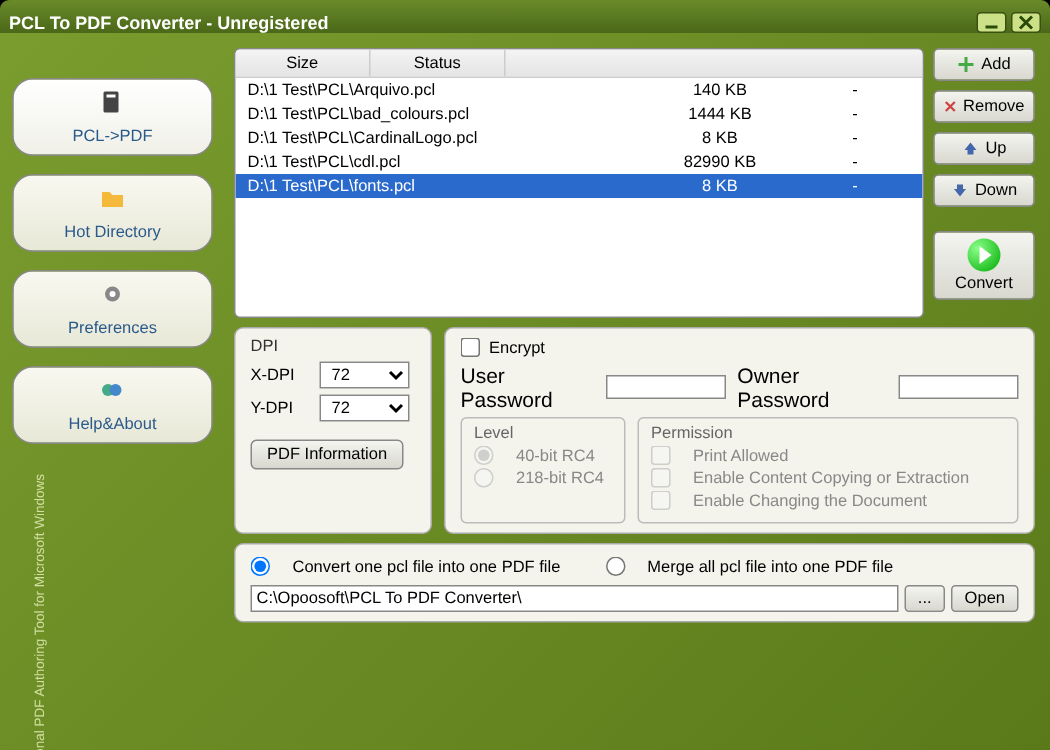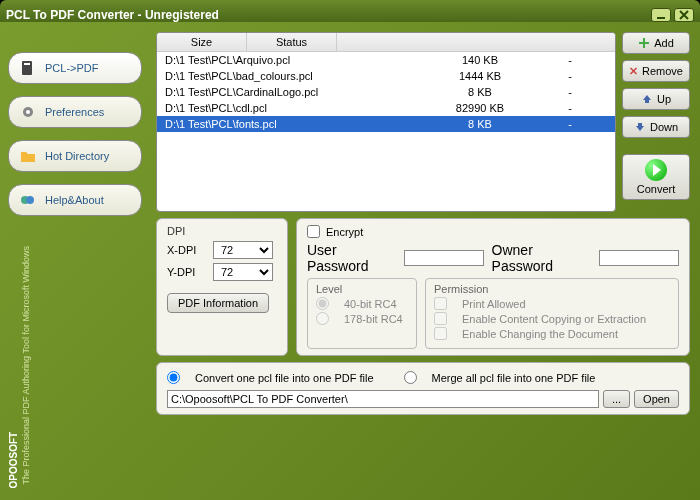--- a/index.html
+++ b/index.html
@@ -2,21 +2,21 @@
 <html><head>
 <meta charset="utf-8">
 <style>
 * { box-sizing: border-box; margin: 0; padding: 0; font-family: Tahoma, Arial, sans-serif; font-size: 11px; }
 body { width: 700px; height: 500px; background: #000; overflow: hidden; }
 .titlebar { height: 22px; background: linear-gradient(#6a8a2a, #4a6818); display: flex; align-items: flex-end; padding: 0 6px; border-radius: 6px 6px 0 0; }
 .titlebar-text { color: #fff; font-weight: bold; font-size: 12px; flex: 1; }
 .titlebar-btn { width: 20px; height: 14px; margin-left: 3px; background: #cce088; border: 1px solid #3a5010; border-radius: 3px; display: flex; align-items: center; justify-content: center; cursor: pointer; }
 .main { display: flex; height: 478px; background: linear-gradient(135deg, #7a9c2e, #5a7a1a); }
 .sidebar { width: 150px; padding: 30px 8px 8px 8px; display: flex; flex-direction: column; gap: 12px; }
-.nav-btn { background: linear-gradient(#f8f8f0, #e8e8d8); border: 1px solid #888; border-radius: 14px; padding: 6px 10px; display: flex; align-items: center; gap: 8px; cursor: pointer; font-size: 11px; color: #2a5a8a; }
+.nav-btn { background: linear-gradient(#f8f8f0, #e8e8d8); border: 1px solid #888; border-radius: 14px; padding: 6px 10px; display: flex; align-items: center; gap: 8px; cursor: pointer; font-size: 11px; color: #2a5a8a; flex-direction: column; }
 .nav-btn.active { background: linear-gradient(#fff, #f0f0e8); }
 .icon-box { width: 18px; height: 18px; display: inline-block; }
 .sidebar-footer { margin-top: auto; color: #d0e0a0; font-size: 9px; writing-mode: vertical-rl; transform: rotate(180deg); padding: 8px 0; }
 .brand { writing-mode: vertical-rl; transform: rotate(180deg); color: #fff; font-weight: bold; font-size: 10px; padding: 4px 0; }
 .content { flex: 1; padding: 10px 10px 10px 6px; display: flex; flex-direction: column; gap: 6px; }
 .filepanel-row { display: flex; gap: 6px; }
 .file-panel { flex: 1; background: #fff; border: 1px solid #888; border-radius: 4px; height: 180px; overflow: hidden; }
 .file-header { display: flex; background: linear-gradient(#f4f4f4, #e4e4e4); border-bottom: 1px solid #ccc; font-size: 11px; }
 .file-header div { padding: 3px 8px; border-right: 1px solid #ccc; }
 .col-name { flex: 1; }
@@ -76,30 +76,30 @@
   <div class="sidebar">
     <div class="nav-btn active">
       <svg class="icon-box" viewBox="0 0 18 18">
           <rect x="3" y="2" width="10" height="14" fill="#444" rx="1"></rect>
           <rect x="5" y="4" width="6" height="2" fill="#fff"></rect>
         </svg>
       <span>PCL-&gt;PDF</span>
     </div>
     <div class="nav-btn">
       <svg class="icon-box" viewBox="0 0 18 18">
+          <path d="M2 5 h5 l2 2 h7 v8 h-14 z" fill="#f4b83a"></path>
+        </svg>
+      <span>Hot Directory</span>
+    </div>
+    <div class="nav-btn">
+      <svg class="icon-box" viewBox="0 0 18 18">
           <circle cx="9" cy="9" r="5" fill="#888"></circle>
           <circle cx="9" cy="9" r="2" fill="#fff"></circle>
         </svg>
       <span>Preferences</span>
-    </div>
-    <div class="nav-btn">
-      <svg class="icon-box" viewBox="0 0 18 18">
-          <path d="M2 5 h5 l2 2 h7 v8 h-14 z" fill="#f4b83a"></path>
-        </svg>
-      <span>Hot Directory</span>
     </div>
     <div class="nav-btn">
       <svg class="icon-box" viewBox="0 0 18 18">
           <circle cx="6" cy="9" r="4" fill="#4a8"></circle>
           <circle cx="11" cy="9" r="4" fill="#48c"></circle>
         </svg>
       <span>Help&amp;About</span>
     </div>
     <div style="margin-top:auto;display:flex;gap:2px;">
       <span class="brand">OPOOSOFT</span>
@@ -201,21 +201,21 @@
         </div>
         <div class="sub-groups">
           <div class="fieldset" style="width:110px">
             <div class="fieldset-title">Level</div>
             <div class="radio-row">
                 <input type="radio" checked="" disabled="" style="">
                 <span>40-bit RC4</span>
               </div>
             <div class="radio-row">
                 <input type="radio" disabled="" style="">
-                <span>178-bit RC4</span>
+                <span>218-bit RC4</span>
               </div>
           </div>
           <div class="fieldset" style="flex:1">
             <div class="fieldset-title">Permission</div>
             <div class="check-row">
                 <input type="checkbox" disabled="" style="">
                 <span>Print Allowed</span>
               </div>
             <div class="check-row">
                 <input type="checkbox" disabled="" style="">

